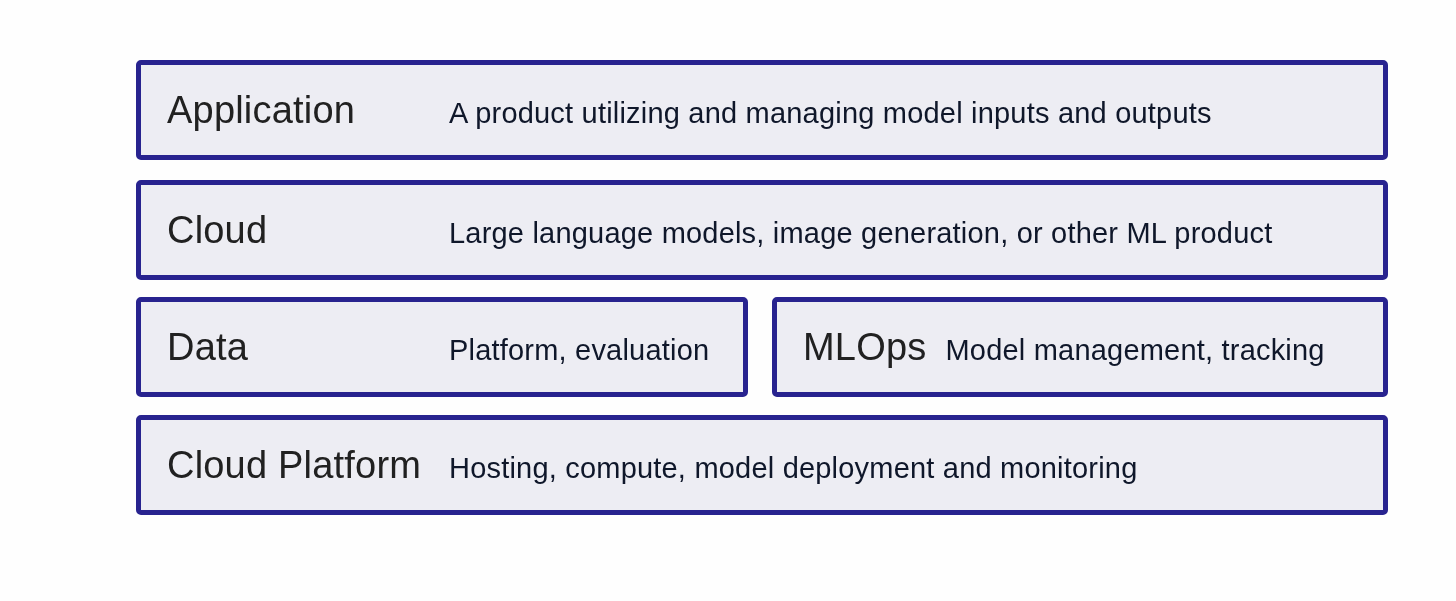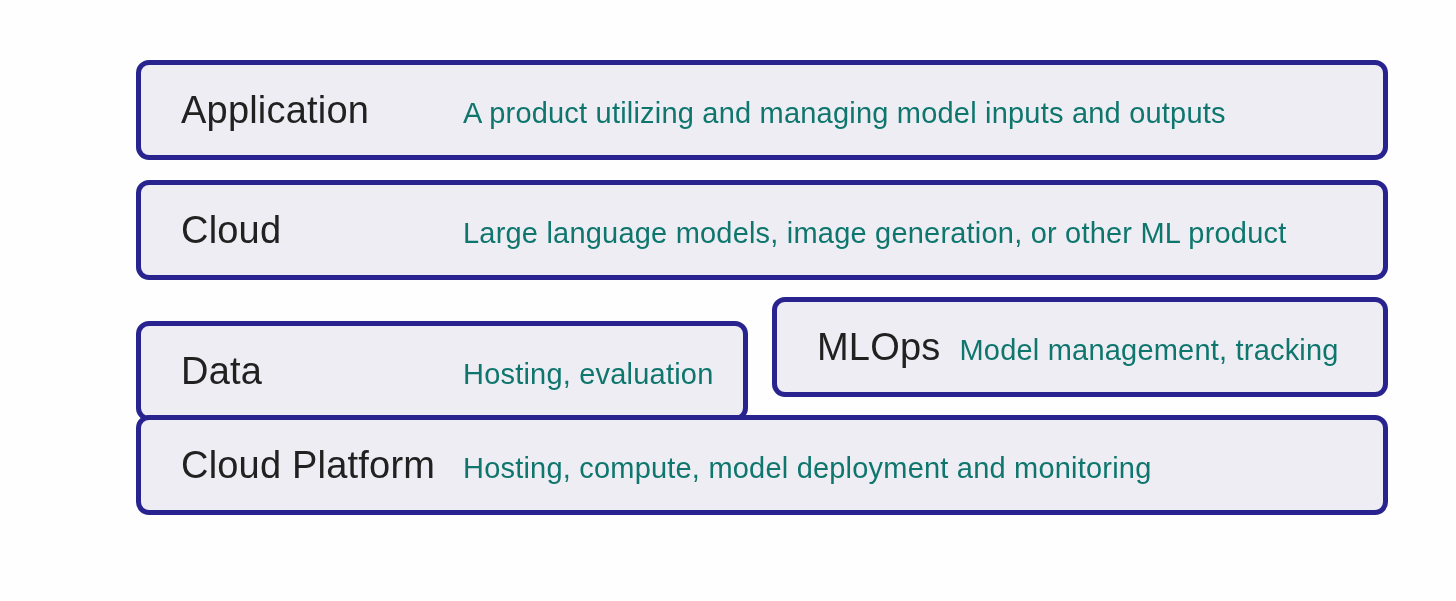--- a/index.html
+++ b/index.html
@@ -17,71 +17,71 @@
   .diagram {
     position: absolute;
     inset: 0;
   }
   .layer-box {
     position: absolute;
     box-sizing: border-box;
     height: 100px;
     background: #ededf3;
     border: 5px solid #28238f;
-    border-radius: 13px;
+    border-radius: 5px;
     display: flex;
     align-items: baseline;
-    padding: 0 30px 0 40px;
+    padding: 0 30px 0 26px;
     white-space: nowrap;
     overflow: hidden;
   }
   .layer-label {
     font-size: 38px;
     line-height: 90px; 
     color: #212121;
     letter-spacing: 0.2px;
     flex: 0 0 auto;
   }
   .wide-label {
     min-width: 282px;
   }
   .tight-label {
     margin-right: 19px;
   }
   .layer-desc {
     font-size: 29px;
-    color: #0f766e;
+    color: #0f172a;
     letter-spacing: 0.2px;
     flex: 0 0 auto;
   }
   
   .box-application   { left: 136px; top: 60px;  width: 1252px; }
   .box-models        { left: 136px; top: 180px; width: 1252px; }
-  .box-data          { left: 136px; top: 297px; width: 612px; margin-top: 24px;  }
+  .box-data          { left: 136px; top: 297px; width: 612px;  }
   .box-mlops         { left: 772px; top: 297px; width: 616px;  }
   .box-cloudplatform { left: 136px; top: 415px; width: 1252px; }
 </style>
 </head>
 <body>
 
 <div class="diagram">
 
   <div class="layer-box box-application">
     <span class="layer-label wide-label">Application</span>
     <span class="layer-desc">A product utilizing and managing model inputs and outputs</span>
   </div>
 
   <div class="layer-box box-models">
     <span class="layer-label wide-label">Cloud</span>
     <span class="layer-desc">Large language models, image generation, or other ML product</span>
   </div>
 
   <div class="layer-box box-data">
     <span class="layer-label wide-label">Data</span>
-    <span class="layer-desc">Hosting, evaluation</span>
+    <span class="layer-desc">Platform, evaluation</span>
   </div>
 
   <div class="layer-box box-cloudplatform">
     <span class="layer-label wide-label">Cloud Platform</span>
     <span class="layer-desc">Hosting, compute, model deployment and monitoring</span>
   </div>
 
   <div class="layer-box box-mlops">
     <span class="layer-label tight-label">MLOps</span>
     <span class="layer-desc">Model management, tracking</span>

